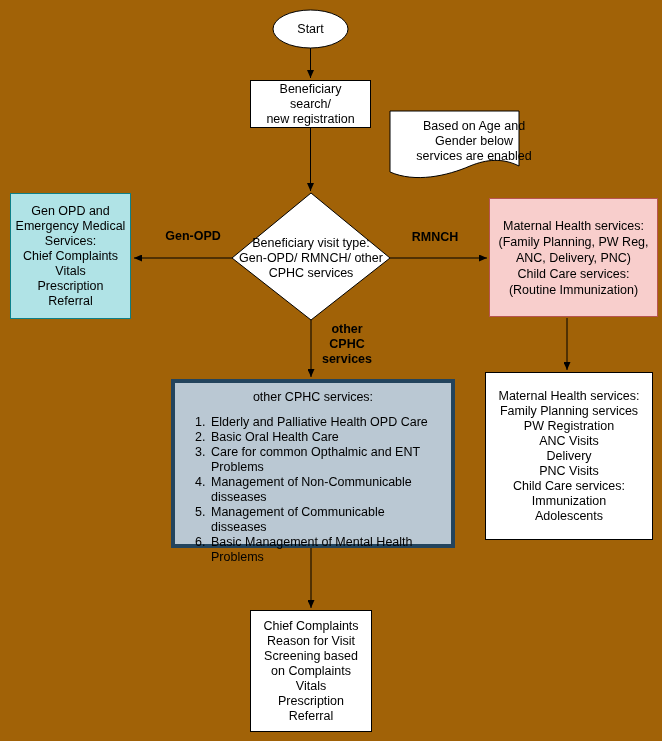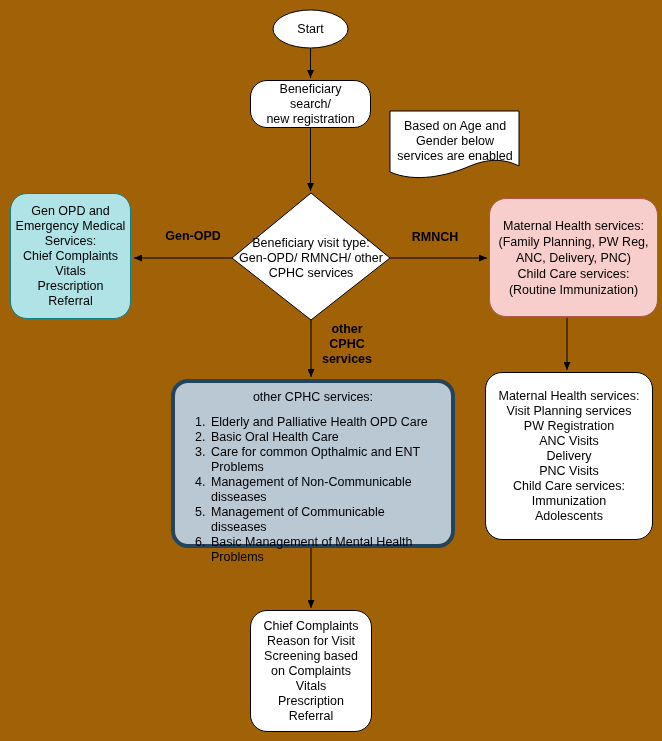--- a/index.html
+++ b/index.html
@@ -3,21 +3,21 @@
 <meta charset="utf-8">
 <style>
   html,body { margin:0; padding:0; background:#ffffff; }
   .canvas {
     position:relative; width:662px; height:741px; background:#a16207;
     font-family:"Liberation Sans", sans-serif; color:#000000; overflow:hidden;
   }
   .layer { position:absolute; left:0; top:0; width:662px; height:741px; }
   .node {
     position:absolute; box-sizing:border-box; display:flex; flex-direction:column;
-    justify-content:center; text-align:center; font-size:12.5px; line-height:15px;border-radius:17px;
+    justify-content:center; text-align:center; font-size:12.5px; line-height:15px;
   }
   .b { font-weight:normal; }
   .plainbox { background:#ffffff; border:1px solid #000000; }
   .txt { position:absolute; text-align:center; font-size:12.5px; line-height:15px; }
   .edge-label { position:absolute; font-weight:bold; font-size:12.5px; line-height:15px; text-align:center; }
   
   .gen-opd-box { background:#b0e3e6; border:1px solid #0e8088; }
   .rmnch-box   { background:#f8cecc; border:1px solid #b85450; line-height:16px; }
   .cphc-box    { background:#bac8d3; border:4px solid #c2410c; justify-content:flex-start; padding-top:7px; }
   .cphc-box ol { margin:10px 0 0 0; padding:0 8px 0 34px; text-align:left; line-height:15px; }
@@ -51,21 +51,21 @@
   </svg>
 
   <div class="txt" style="left:273px; top:22px; width:75px;">Start</div>
 
   <div class="node plainbox" style="left:250px; top:80px; width:121px; height:48px;">
     <div>Beneficiary</div>
     <div>search/</div>
     <div>new registration</div>
   </div>
 
-  <div class="txt" style="left:391px; top:119px; width:128px;">
+  <div class="txt" style="left:410px; top:119px; width:128px;">
     <div>Based on Age and</div>
     <div>Gender below</div>
     <div>services are enabled</div>
   </div>
 
   <div class="txt" style="left:231px; top:236px; width:160px;">
     <div>Beneficiary visit type:</div>
     <div>Gen-OPD/ RMNCH/ other</div>
     <div>CPHC services</div>
   </div>
@@ -103,21 +103,21 @@
       <li>Basic Oral Health Care</li>
       <li>Care for common Opthalmic and ENT Problems</li>
       <li>Management of Non-Communicable disseases</li>
       <li>Management of Communicable disseases</li>
       <li>Basic Management of Mental Health Problems</li>
     </ol>
   </div>
 
   <div class="node plainbox" style="left:485px; top:372px; width:168px; height:168px;">
     <div class="b">Maternal Health services:</div>
-    <div>Visit Planning services</div>
+    <div>Family Planning services</div>
     <div>PW Registration</div>
     <div>ANC Visits</div>
     <div>Delivery</div>
     <div>PNC Visits</div>
     <div class="b">Child Care services:</div>
     <div>Immunization</div>
     <div>Adolescents</div>
   </div>
 
   <div class="node plainbox" style="left:250px; top:610px; width:122px; height:122px;">

